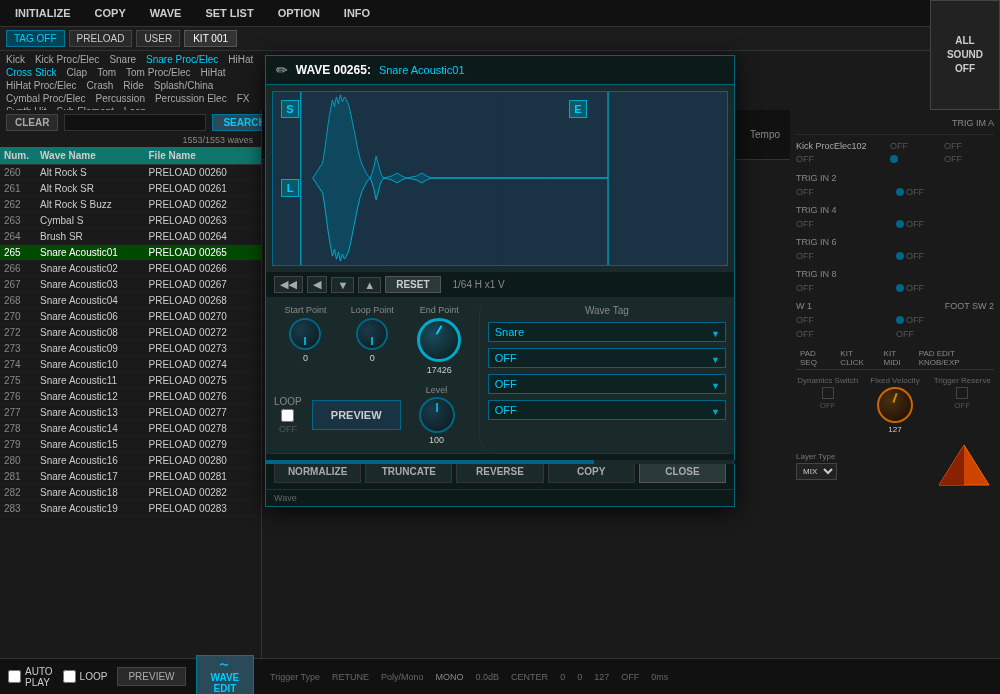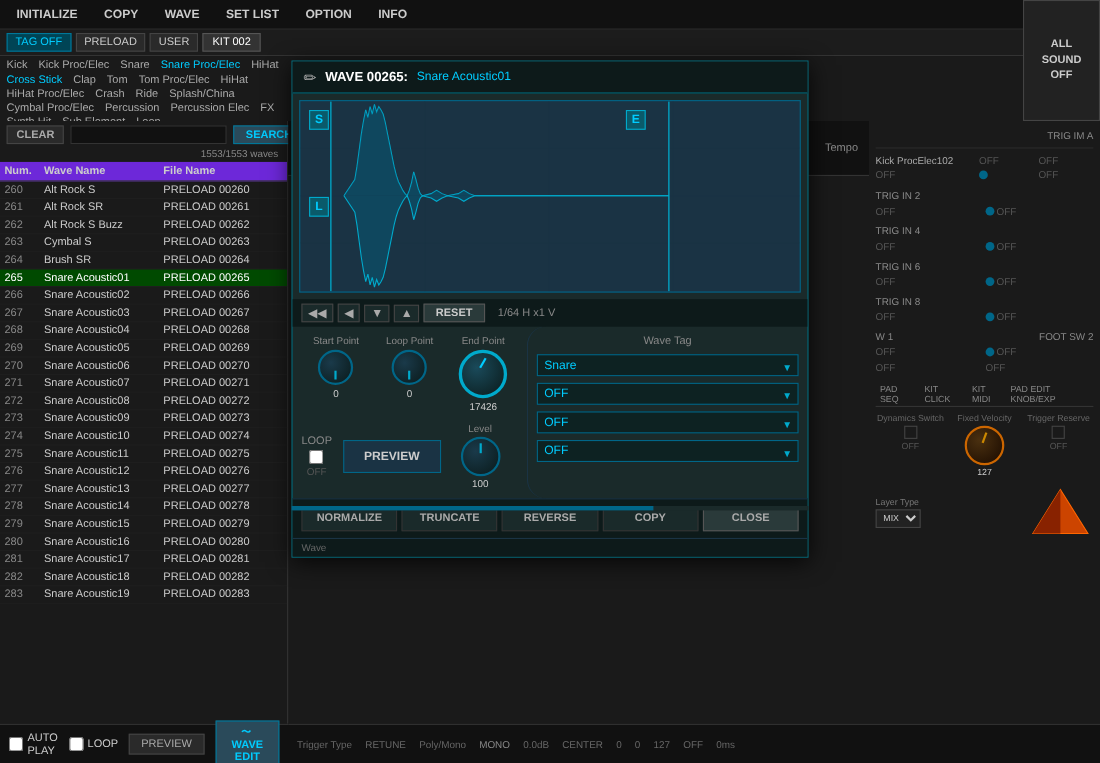--- a/index.html
+++ b/index.html
@@ -135,21 +135,21 @@
       overflow-y: auto;
       overflow-x: hidden;
     }
     .wave-table::-webkit-scrollbar { width: 6px; }
     .wave-table::-webkit-scrollbar-track { background: #111; }
     .wave-table::-webkit-scrollbar-thumb { background: #444; }
 
     .table-header {
       display: grid;
       grid-template-columns: 36px 1fr 1fr;
-      background: #6d28d9;
+      background: #0f766e;
       padding: 3px 4px;
       border-bottom: 1px solid #333;
       font-weight: bold;
       font-size: 10px;
       color: #ccc;
       position: sticky;
       top: 0;
     }
     .table-row {
       display: grid;
@@ -400,21 +400,21 @@
   <span class="top-nav-item">WAVE</span>
   <span class="top-nav-item">SET LIST</span>
   <span class="top-nav-item">OPTION</span>
   <span class="top-nav-item">INFO</span>
 </div>
 
 <div class="second-row">
   <button class="tag-btn active">TAG OFF</button>
   <button class="tag-btn">PRELOAD</button>
   <button class="tag-btn">USER</button>
-  <span class="kit-name">KIT 002</span>
+  <span class="kit-name">KIT 001</span>
 </div>
 
 <div class="category-rows">
   <div class="category-row">
     <span class="cat-item">Kick</span>
     <span class="cat-item">Kick Proc/Elec</span>
     <span class="cat-item">Snare</span>
     <span class="cat-item active">Snare Proc/Elec</span>
     <span class="cat-item">HiHat</span>
   </div>
@@ -497,33 +497,23 @@
       <span class="num">267</span>
       <span>Snare Acoustic03</span>
       <span>PRELOAD 00267</span>
     </div>
         <div class="table-row">
       <span class="num">268</span>
       <span>Snare Acoustic04</span>
       <span>PRELOAD 00268</span>
     </div>
         <div class="table-row">
-      <span class="num">269</span>
-      <span>Snare Acoustic05</span>
-      <span>PRELOAD 00269</span>
-    </div>
-        <div class="table-row">
       <span class="num">270</span>
       <span>Snare Acoustic06</span>
       <span>PRELOAD 00270</span>
-    </div>
-        <div class="table-row">
-      <span class="num">271</span>
-      <span>Snare Acoustic07</span>
-      <span>PRELOAD 00271</span>
     </div>
         <div class="table-row">
       <span class="num">272</span>
       <span>Snare Acoustic08</span>
       <span>PRELOAD 00272</span>
     </div>
         <div class="table-row">
       <span class="num">273</span>
       <span>Snare Acoustic09</span>
       <span>PRELOAD 00273</span>

